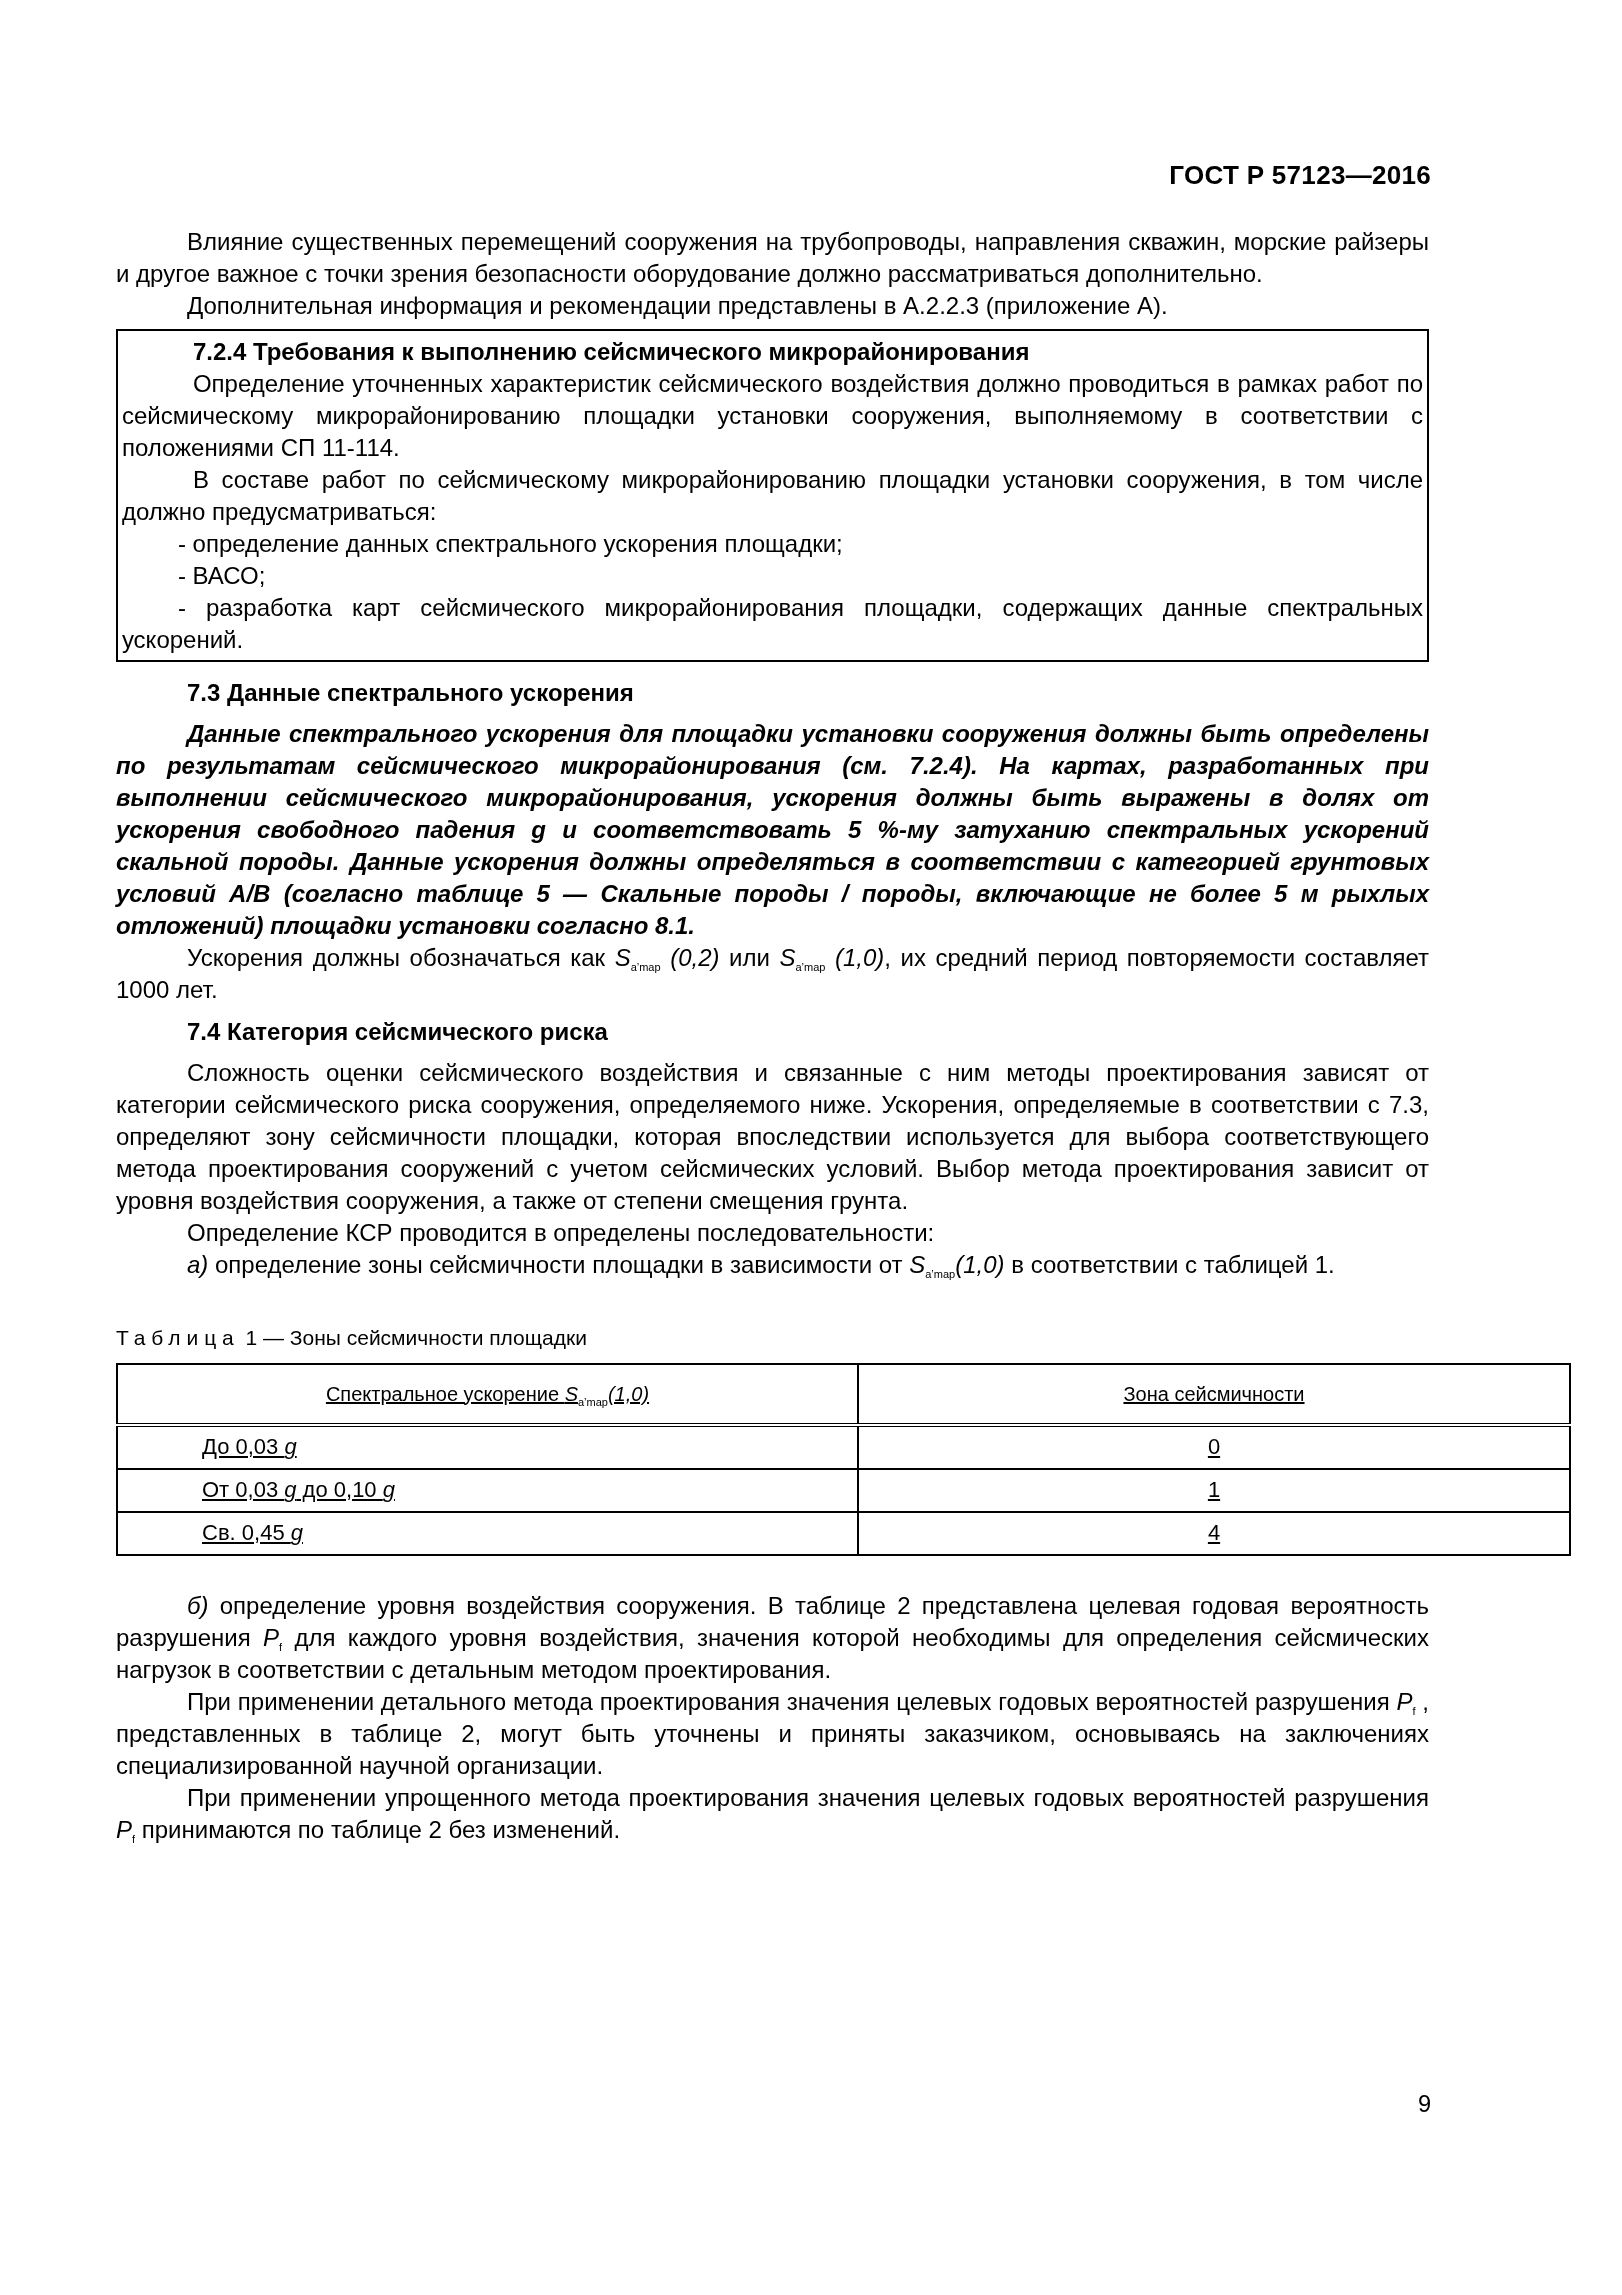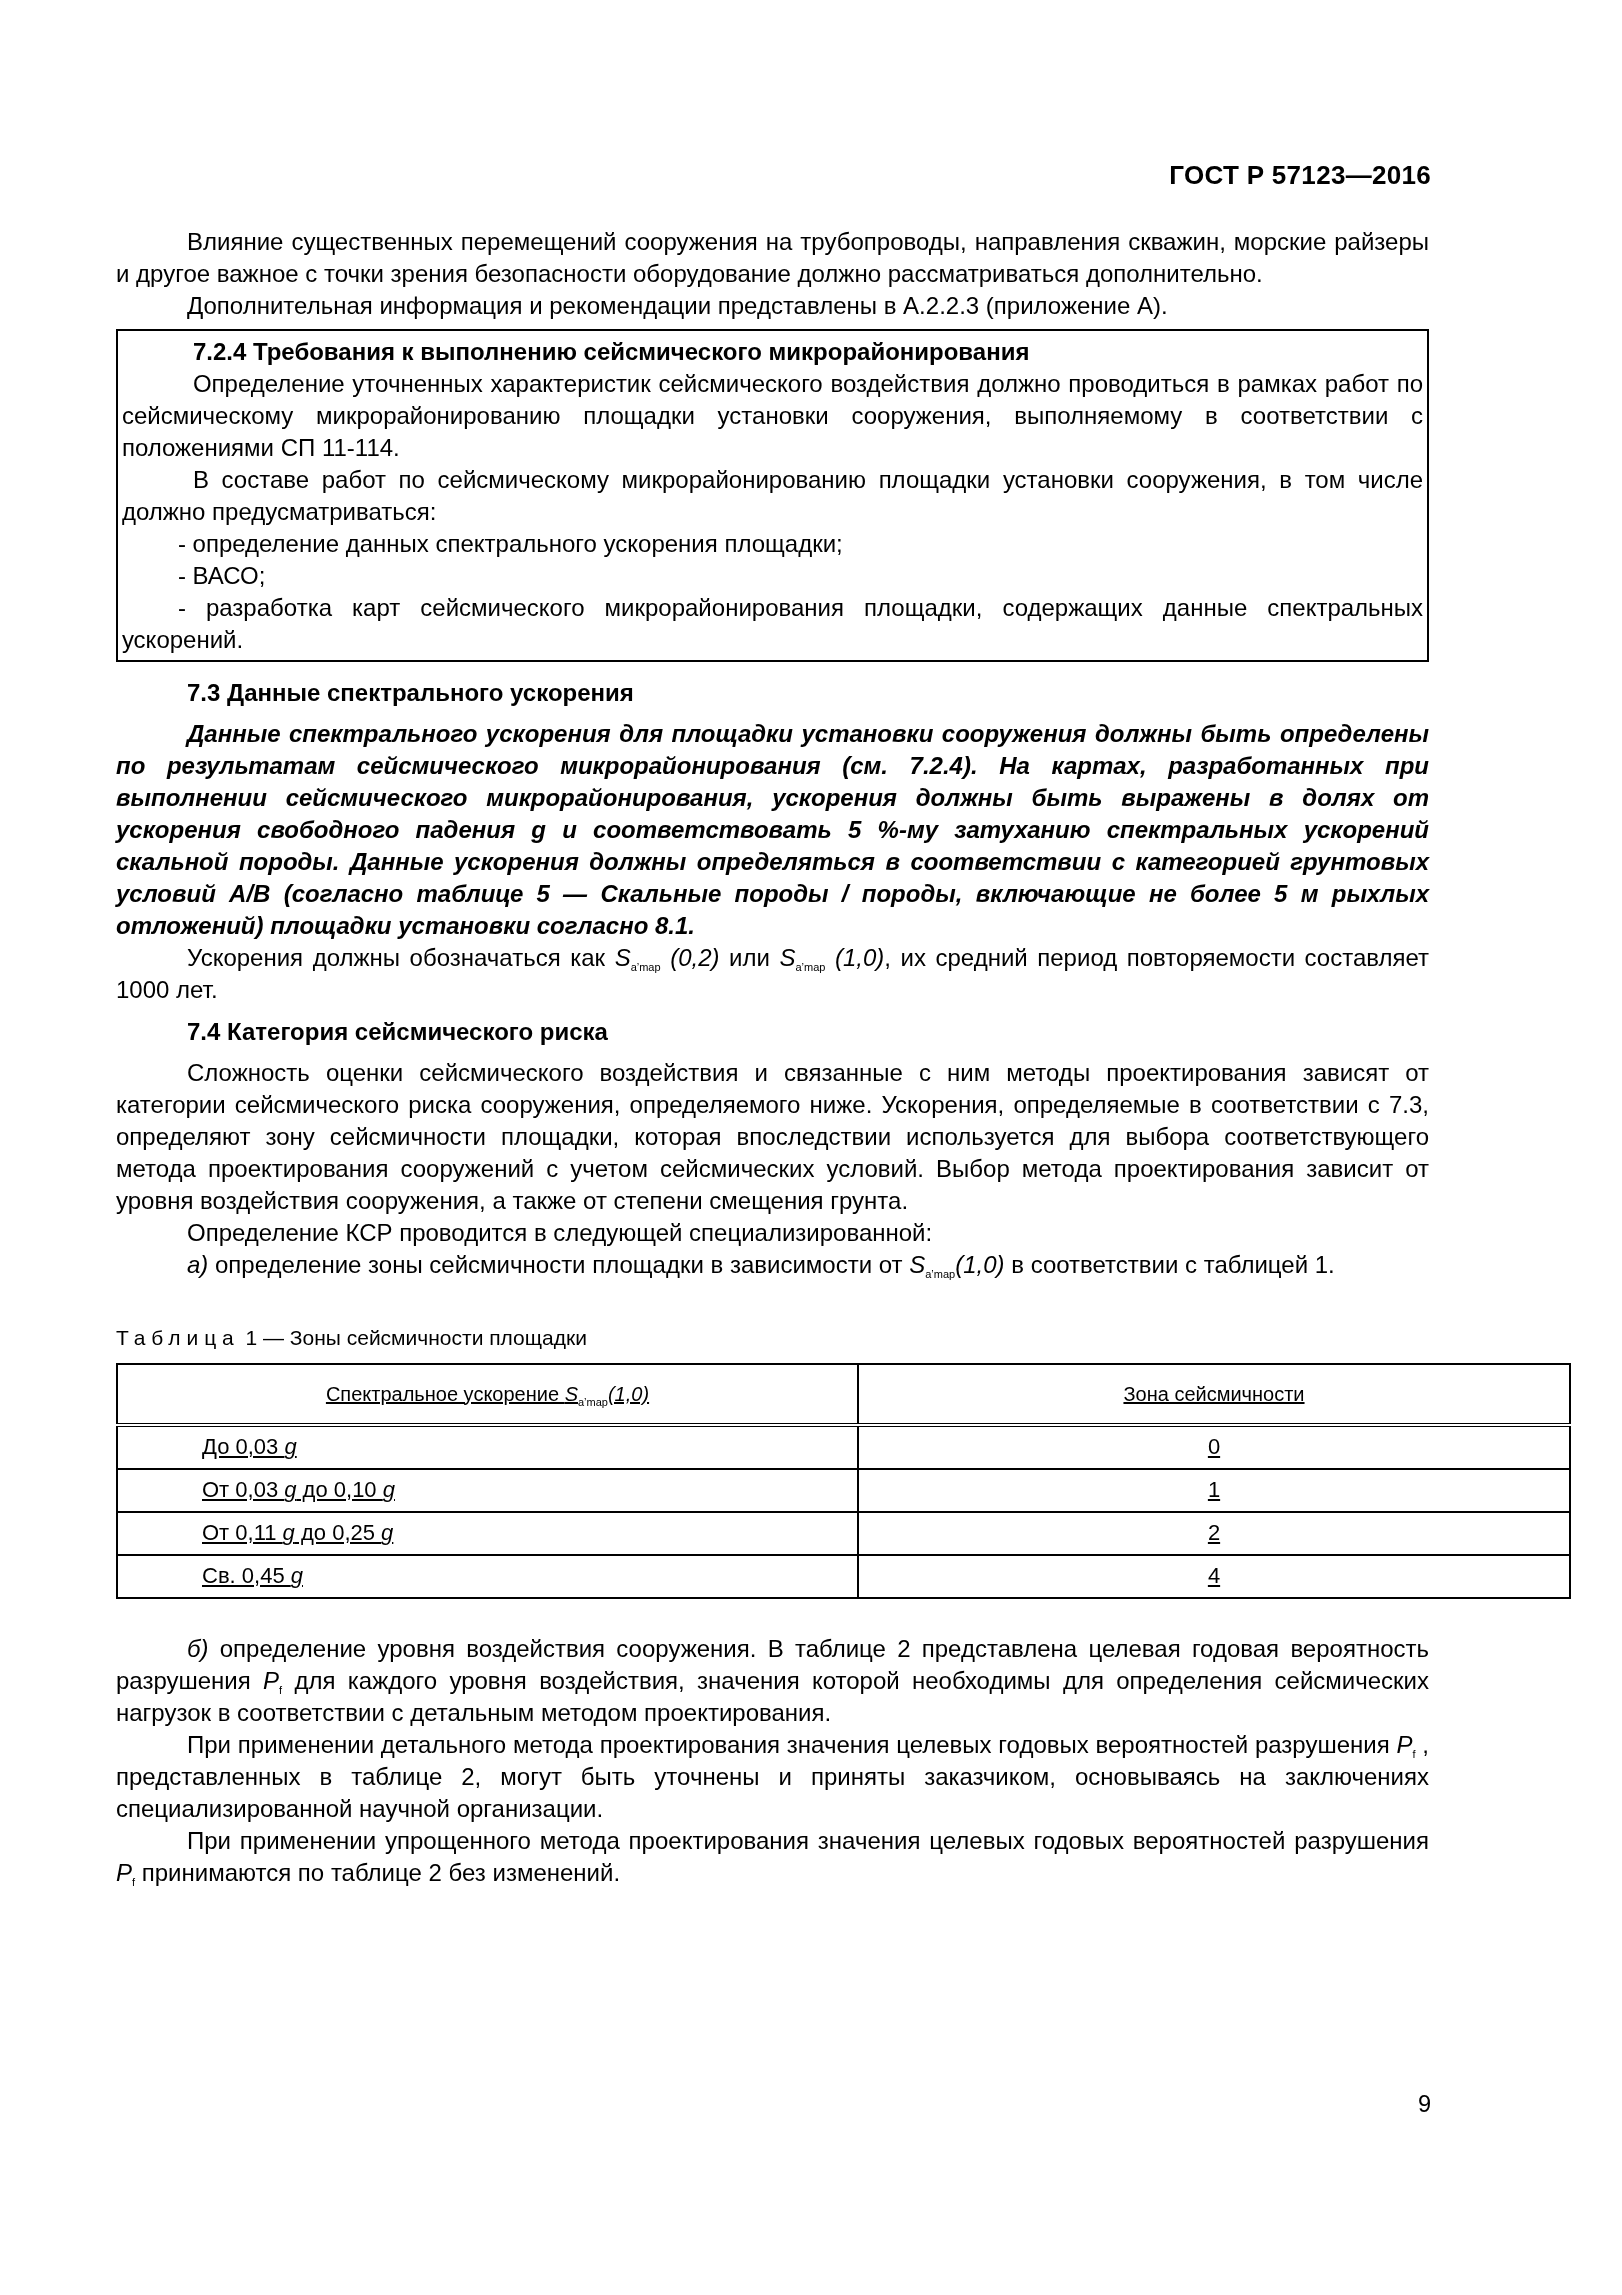--- a/index.html
+++ b/index.html
@@ -67,21 +67,21 @@
     <p class="list-item">- ВАСО;</p>
     <p class="list-item">- разработка карт сейсмического микрорайонирования площадки, содержащих данные спектральных ускорений.</p>
   </div>
 
   <p class="h h-sec">7.3  Данные спектрального ускорения</p>
   <p class="ind bi">Данные спектрального ускорения для площадки установки сооружения должны быть определены по результатам сейсмического микрорайонирования (см. 7.2.4). На картах, разработанных при выполнении сейсмического микрорайонирования, ускорения должны быть выражены в долях от ускорения свободного падения g и соответствовать 5 %-му затуханию спектральных ускорений скальной породы. Данные ускорения должны определяться в соответствии с категорией грунтовых условий А/В (согласно таблице 5 — Скальные породы / породы, включающие не более 5 м рыхлых отложений) площадки установки согласно 8.1.</p>
   <p class="ind"><span>Ускорения должны обозначаться как </span><span class="it">S</span><sub>a’map</sub><span class="it"> (0,2)</span><span> или </span><span class="it">S</span><sub>a’map</sub><span class="it"> (1,0)</span><span>, их средний период повторяемости составляет 1000 лет.</span></p>
 
   <p class="h h-sec gap-para">7.4  Категория сейсмического риска</p>
   <p class="ind">Сложность оценки сейсмического воздействия и связанные с ним методы проектирования зависят от категории сейсмического риска сооружения, определяемого ниже. Ускорения, определяемые в соответствии с 7.3, определяют зону сейсмичности площадки, которая впоследствии используется для выбора соответствующего метода проектирования сооружений с учетом сейсмических условий. Выбор метода проектирования зависит от уровня воздействия сооружения, а также от степени смещения грунта.</p>
-  <p class="ind">Определение КСР проводится в следующей специализированной:</p>
+  <p class="ind">Определение КСР проводится в определены последовательности:</p>
   <p class="ind"><span class="it">а)</span><span> определение зоны сейсмичности площадки в зависимости от </span><span class="it">S</span><sub>a’map</sub><span class="it">(1,0)</span><span> в соответствии с таблицей 1.</span></p>
 
   <div class="table-caption"><span class="spaced">Таблица</span><span> 1 — Зоны сейсмичности площадки</span></div>
 
   <table class="data">
     <thead>
       <tr>
         <th class="c1"><span>Спектральное ускорение </span><span class="it">S</span><sub>a’map</sub><span class="it">(1,0)</span></th>
         <th class="c2">Зона сейсмичности</th>
       </tr>
@@ -89,24 +89,20 @@
     <tbody>
       <tr>
         <td class="c1">До 0,03 <i>g</i></td>
         <td class="c2">0</td>
       </tr>
       <tr>
         <td class="c1">От 0,03 <i>g</i> до 0,10 <i>g</i></td>
         <td class="c2">1</td>
       </tr>
       <tr>
-        <td class="c1">От 0,11 <i>g</i> до 0,25 <i>g</i></td>
-        <td class="c2">2</td>
-      </tr>
-      <tr>
         <td class="c1">Св. 0,45 <i>g</i></td>
         <td class="c2">4</td>
       </tr>
     </tbody>
   </table>
 
   <p class="ind after-table"><span class="it">б)</span><span>  определение уровня воздействия сооружения. В таблице 2 представлена целевая годовая вероятность разрушения </span><span class="it">P</span><sub>f</sub><span> для каждого уровня воздействия, значения которой необходимы для определения сейсмических нагрузок в соответствии с детальным методом проектирования.</span></p>
   <p class="ind"><span>При применении детального метода проектирования значения целевых годовых вероятностей разрушения </span><span class="it">P</span><sub>f</sub><span> , представленных в таблице 2, могут быть уточнены и приняты заказчиком, основываясь на заключениях специализированной научной организации.</span></p>
   <p class="ind"><span>При применении упрощенного метода проектирования значения целевых годовых вероятностей разрушения </span><span class="it">P</span><sub>f</sub><span> принимаются по таблице 2 без изменений.</span></p>
 </div>

